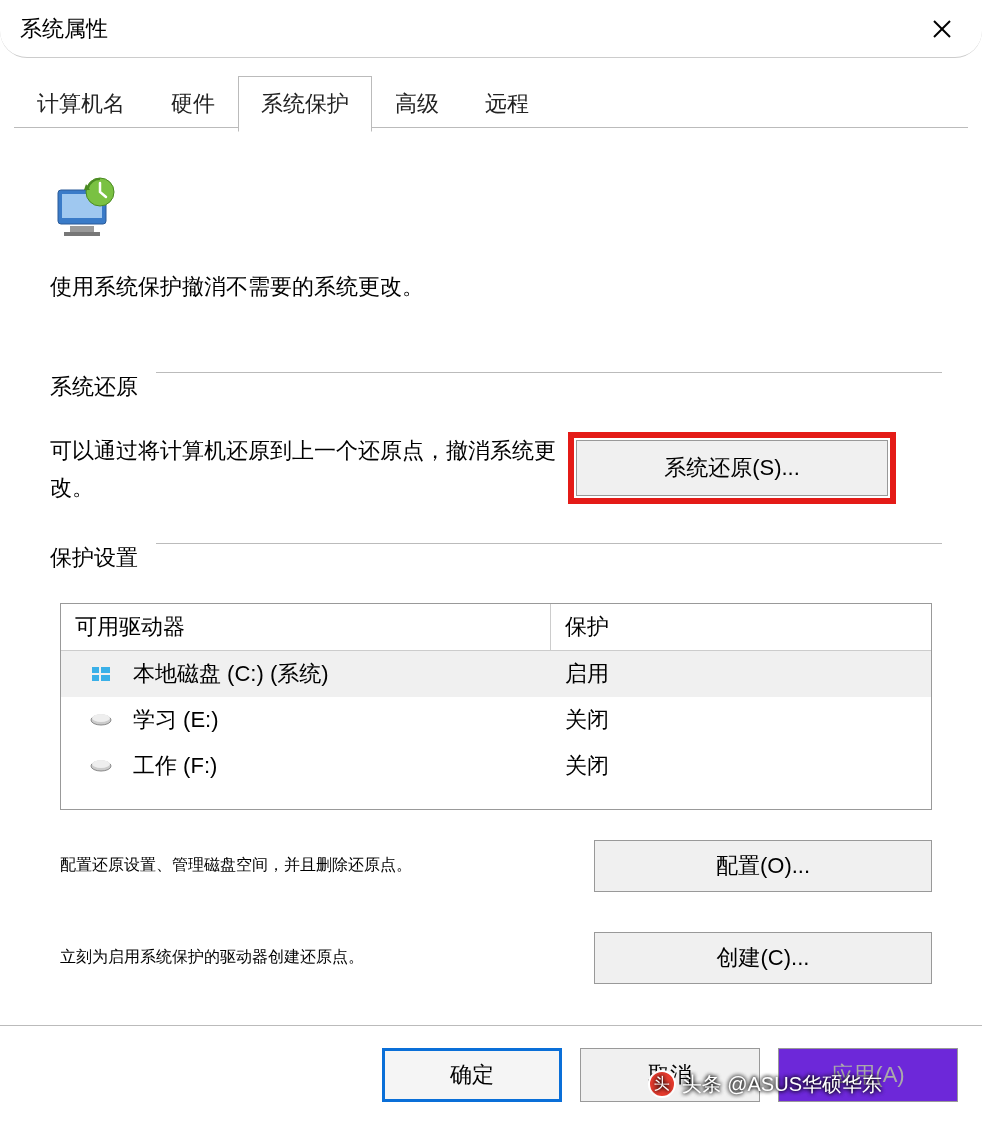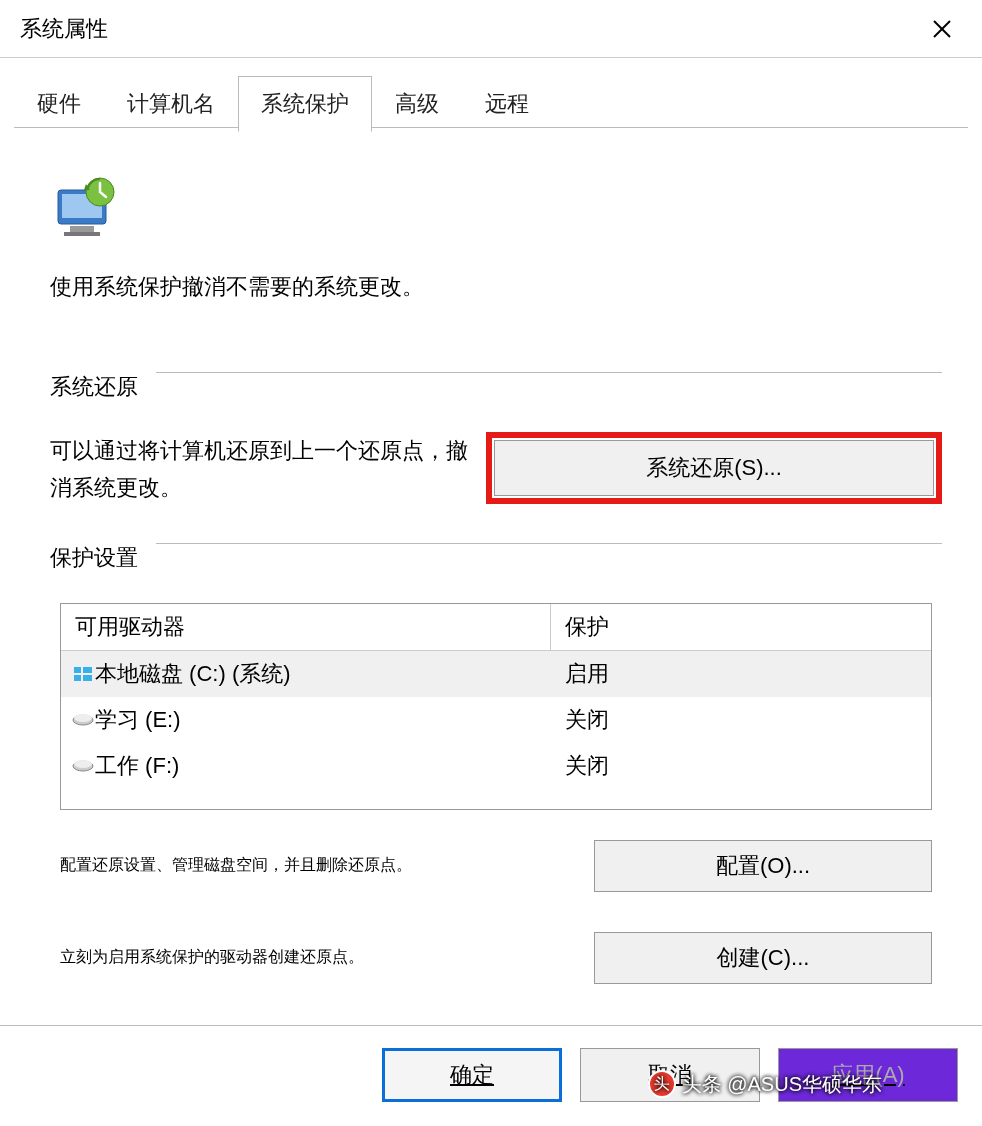--- a/index.html
+++ b/index.html
@@ -12,20 +12,21 @@
       position: relative;
       color: #000;
     }
     .titlebar {
       height: 58px;
       display: flex;
       align-items: center;
       justify-content: space-between;
       padding: 0 20px;
       border-bottom: 1px solid #ccc;
+      border-radius: 27px;
     }
     .titlebar-title { font-size: 22px; }
     .close-btn {
       font-size: 28px;
       width: 40px;
       height: 40px;
       display: flex;
       align-items: center;
       justify-content: center;
       cursor: pointer;
@@ -101,21 +102,21 @@
     .btn {
       background: #f0f0f0;
       border: 1px solid #999;
       font-size: 22px;
       padding: 10px 0;
       text-align: center;
       cursor: pointer;
       font-family: inherit;
     }
     .btn-restore {
-      width: 440px;
+      width: 312px;
       height: 56px;
       display: flex;
       align-items: center;
       justify-content: center;
       text-align: right;
     }
     .highlight {
       border: 6px solid #e41b17;
       padding: 2px;
     }
@@ -130,21 +131,21 @@
     }
     .drive-header .col1 { flex: 0 0 490px; padding: 8px 14px; border-right: 1px solid #ccc; }
     .drive-header .col2 { flex: 1; padding: 8px 14px; }
     .drive-row {
       display: flex;
       font-size: 22px;
       align-items: center;
       padding: 4px 0;
     }
     .drive-row.selected { background: #f0f0f0; }
-    .drive-row .col1 { flex: 0 0 490px; padding: 4px 10px; display: flex; align-items: center; gap: 0; }
+    .drive-row .col1 { flex: 0 0 490px; padding: 4px 28px; display: flex; align-items: center; gap: 20px; }
     .drive-row .col2 { flex: 1; padding: 4px 14px; }
     .drive-row:last-child { margin-bottom: 20px; }
     .drive-icon {
       width: 24px; height: 20px;
       display: inline-flex;
       align-items: center;
       justify-content: center;
     }
     .settings-row {
       display: flex;
@@ -166,21 +167,20 @@
       bottom: 100px;
       border-top: 1px solid #bbb;
     }
     .footer {
       position: absolute;
       bottom: 24px;
       right: 24px;
       display: flex;
       gap: 18px;
       align-items: center;
-      text-decoration: underline;
     }
     .btn-footer {
       width: 180px;
       height: 54px;
       display: flex;
       align-items: center;
       justify-content: center;
       font-size: 22px;
     }
     .btn-ok {
@@ -222,22 +222,22 @@
   <span class="titlebar-title">系统属性</span>
   <div class="close-btn">
     <svg width="20" height="20" viewBox="0 0 20 20">
       <line x1="2" y1="2" x2="18" y2="18" stroke="#000" stroke-width="2"></line>
       <line x1="18" y1="2" x2="2" y2="18" stroke="#000" stroke-width="2"></line>
     </svg>
   </div>
 </div>
 
 <div class="tabs">
+  <div class="tab">计算机名</div>
   <div class="tab">硬件</div>
-  <div class="tab">计算机名</div>
   <div class="tab active">系统保护</div>
   <div class="tab">高级</div>
   <div class="tab">远程</div>
 </div>
 <div class="tab-underline"></div>
 
 <div class="content">
 
   <div class="hero">
     <div class="hero-icon">

